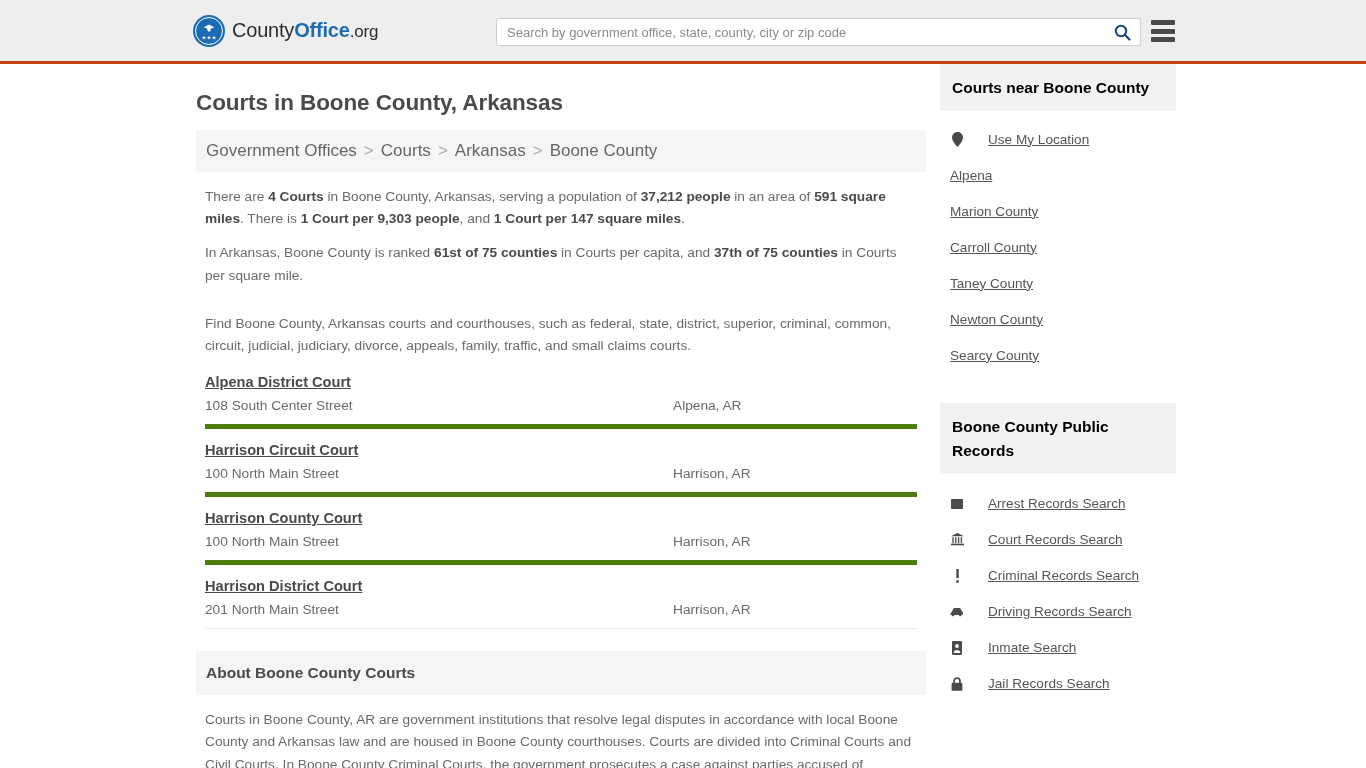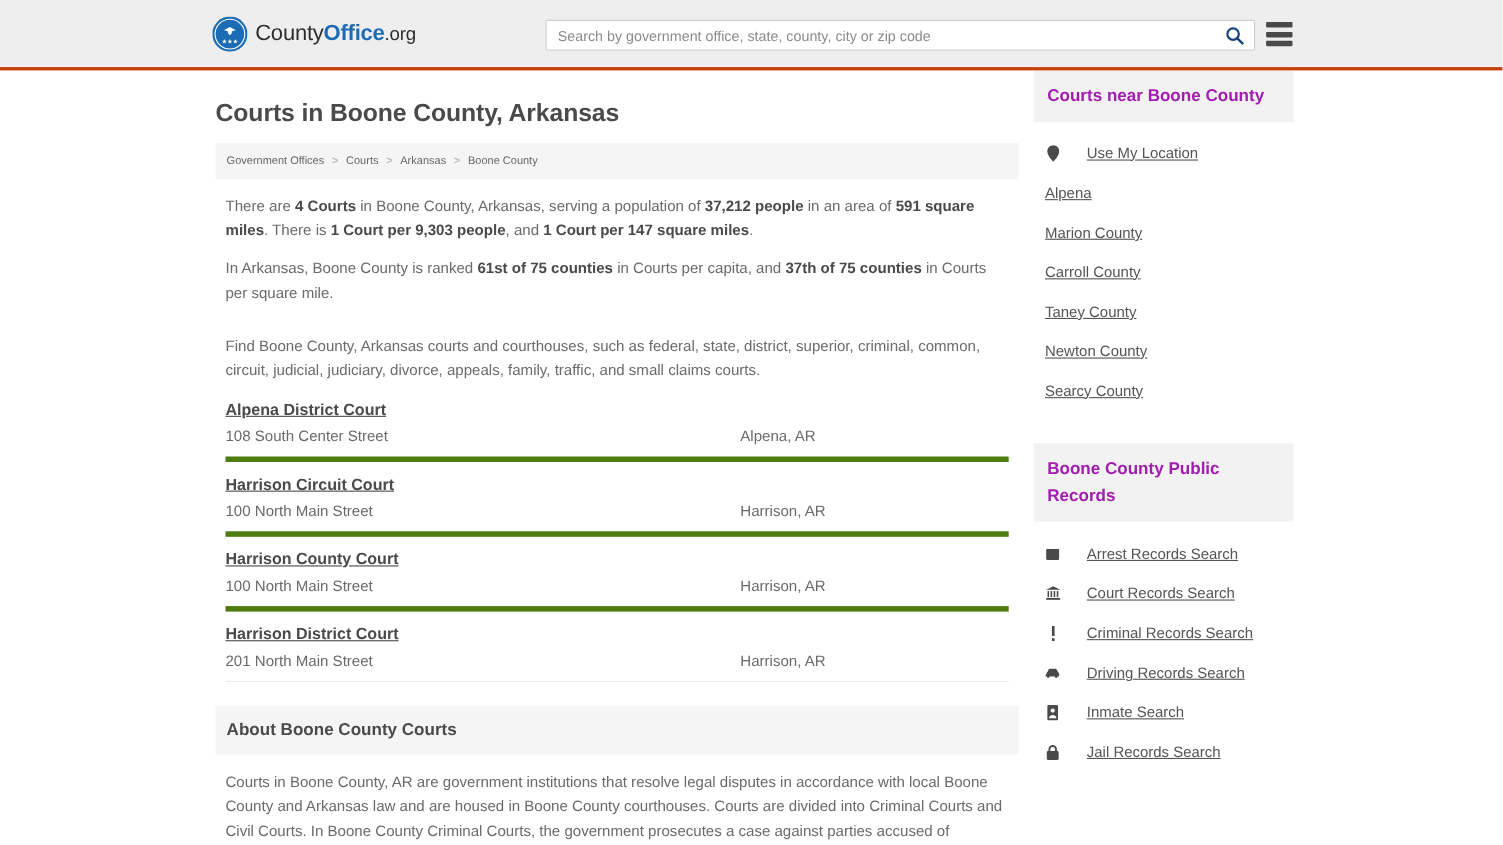--- a/index.html
+++ b/index.html
@@ -123,21 +123,21 @@
     color: #4a4a4a;
     font-weight: bold;
     margin: 26px 0 14px 0;
     letter-spacing: -0.1px;
   }
 
   
   .breadcrumb {
     background: #f5f5f5;
     padding: 11px 10px;
-    font-size: 10px;
+    font-size: 17px;
     color: #777;
     display: flex;
     align-items: center;
     flex-wrap: wrap;
     gap: 0;
   }
   .breadcrumb a {
     color: #666;
     text-decoration: none;
   }
@@ -209,21 +209,21 @@
   }
 
   
   .side-panel-head {
     background: #f2f2f2;
     padding: 12px 12px;
   }
   .side-panel-head h3 {
     font-size: 15.5px;
     font-weight: bold;
-    color: #a21caf;
+    color: #000000;
     line-height: 1.5;
   }
   .side-links { padding: 10px 0 4px 10px; }
   .side-link-row {
     display: flex;
     align-items: center;
     height: 36px;
     gap: 24px;
   }
   .side-link-row a {

